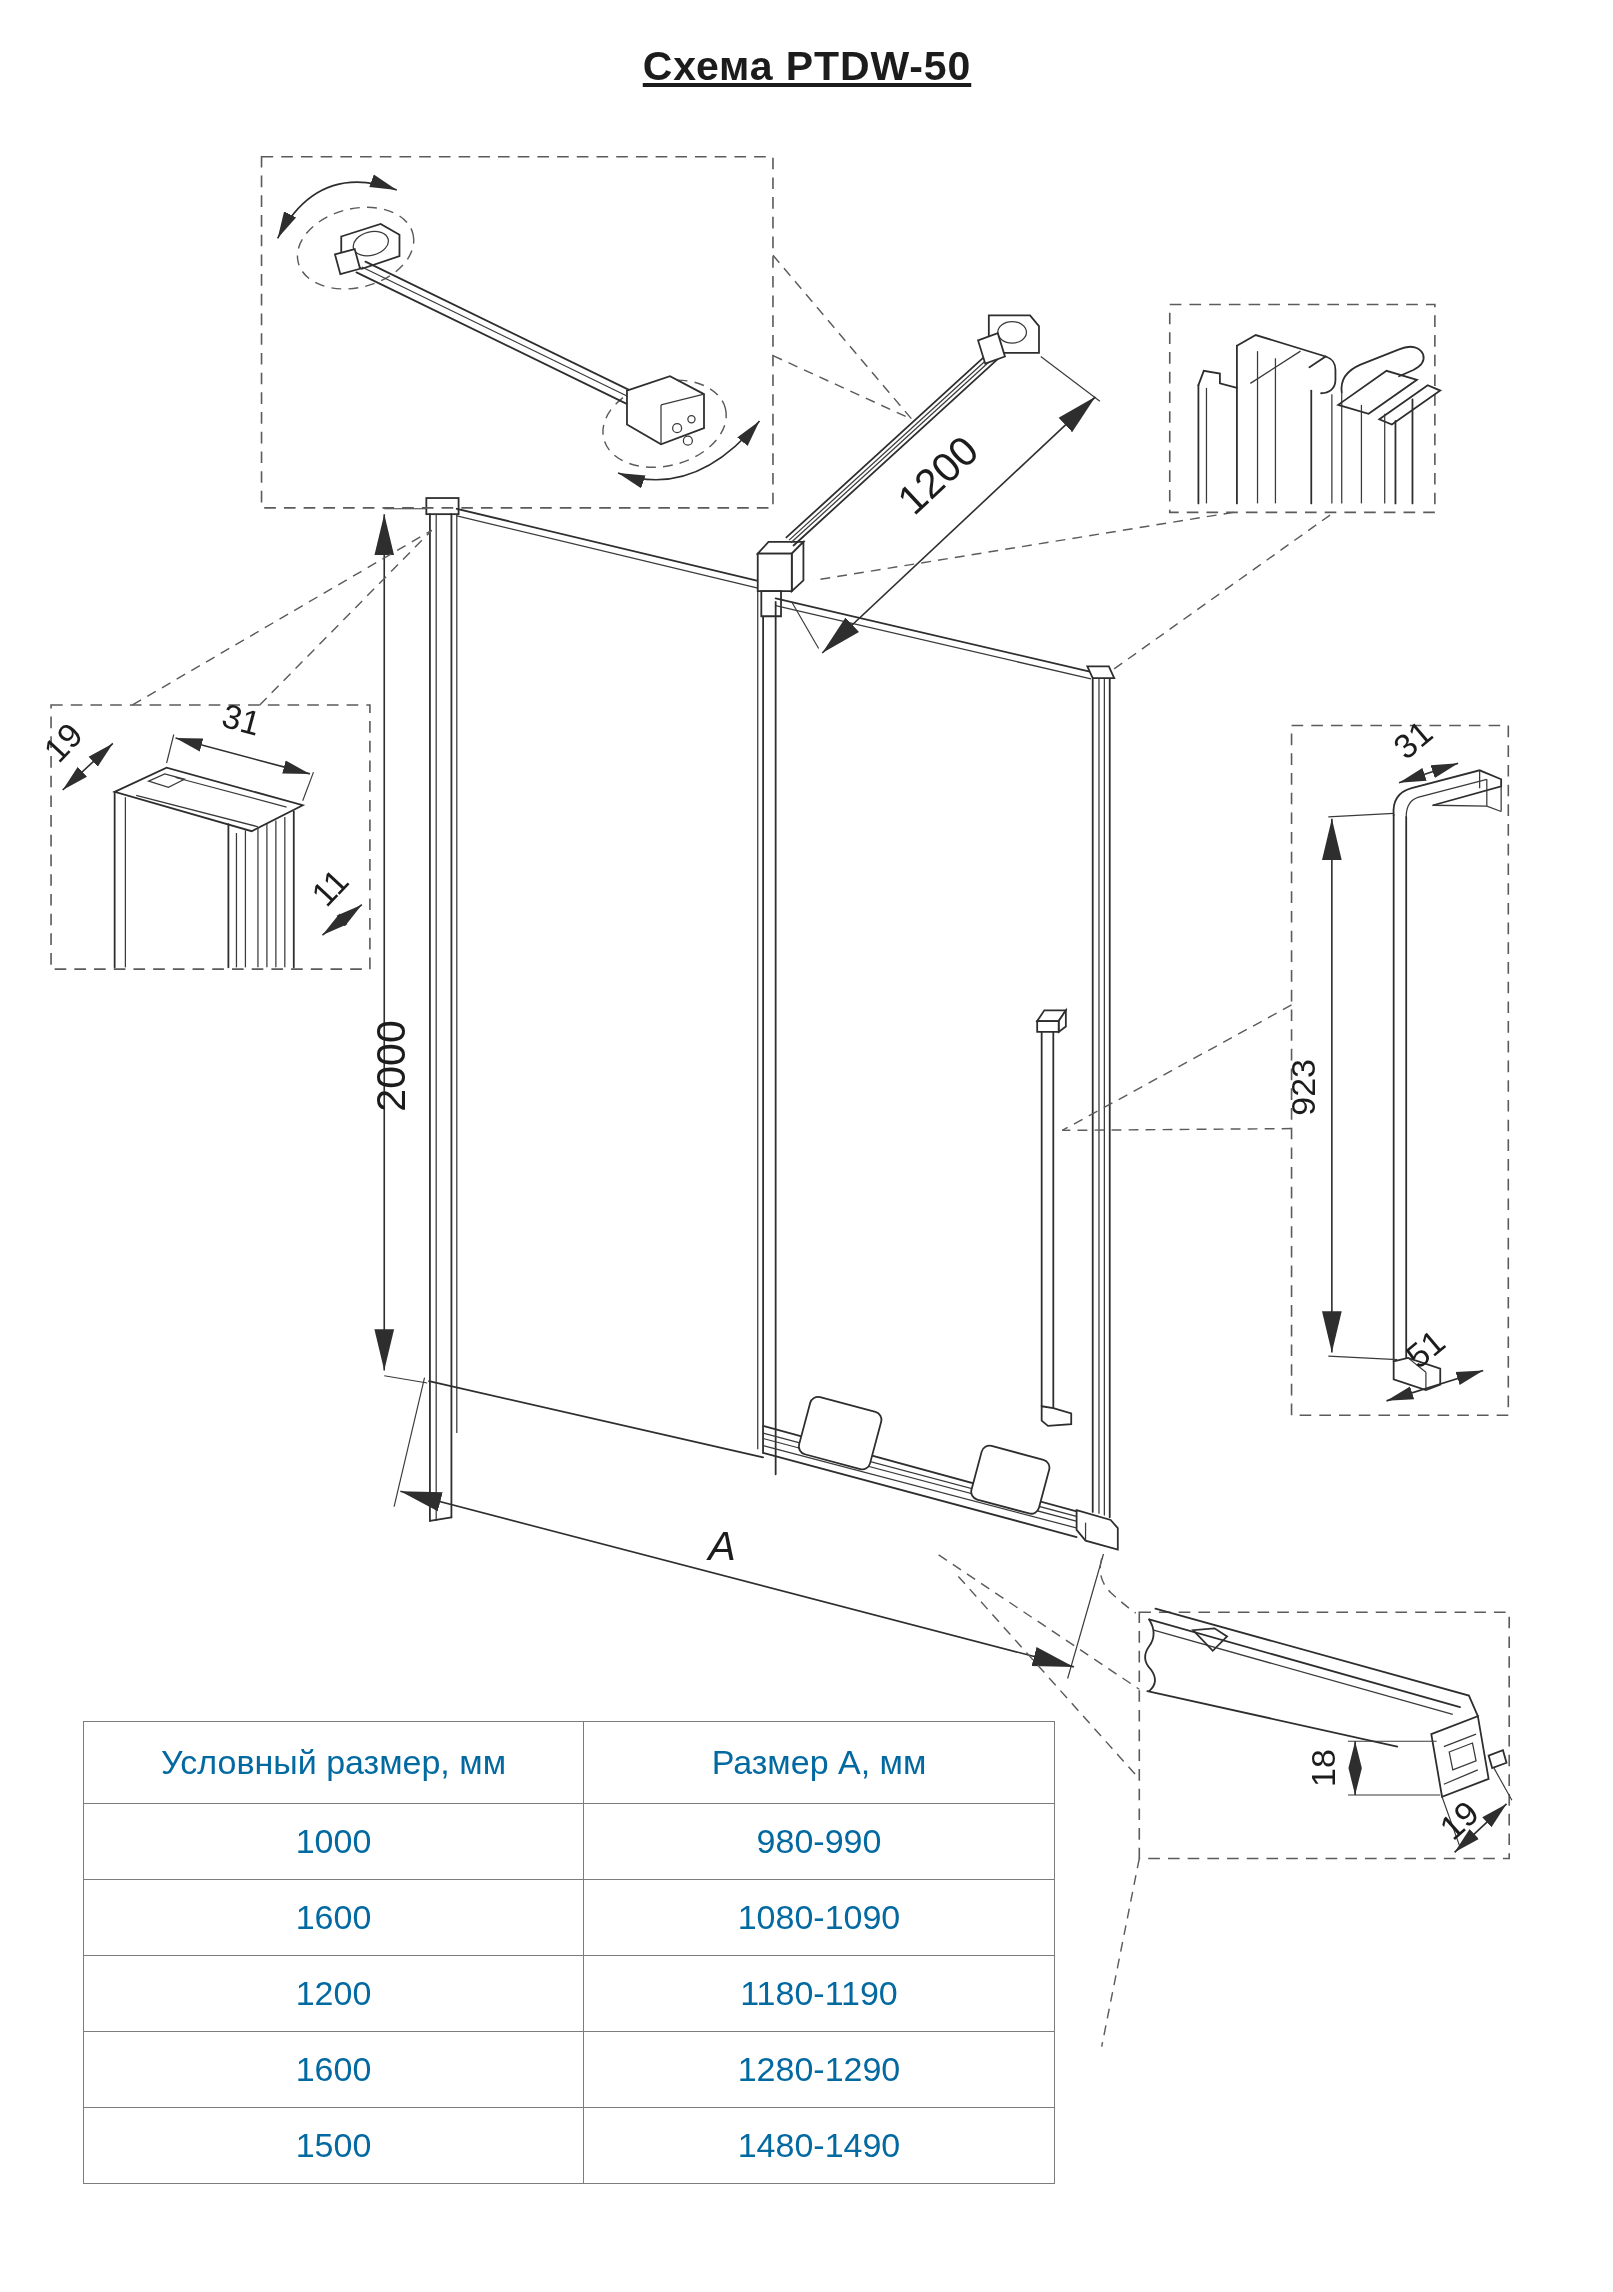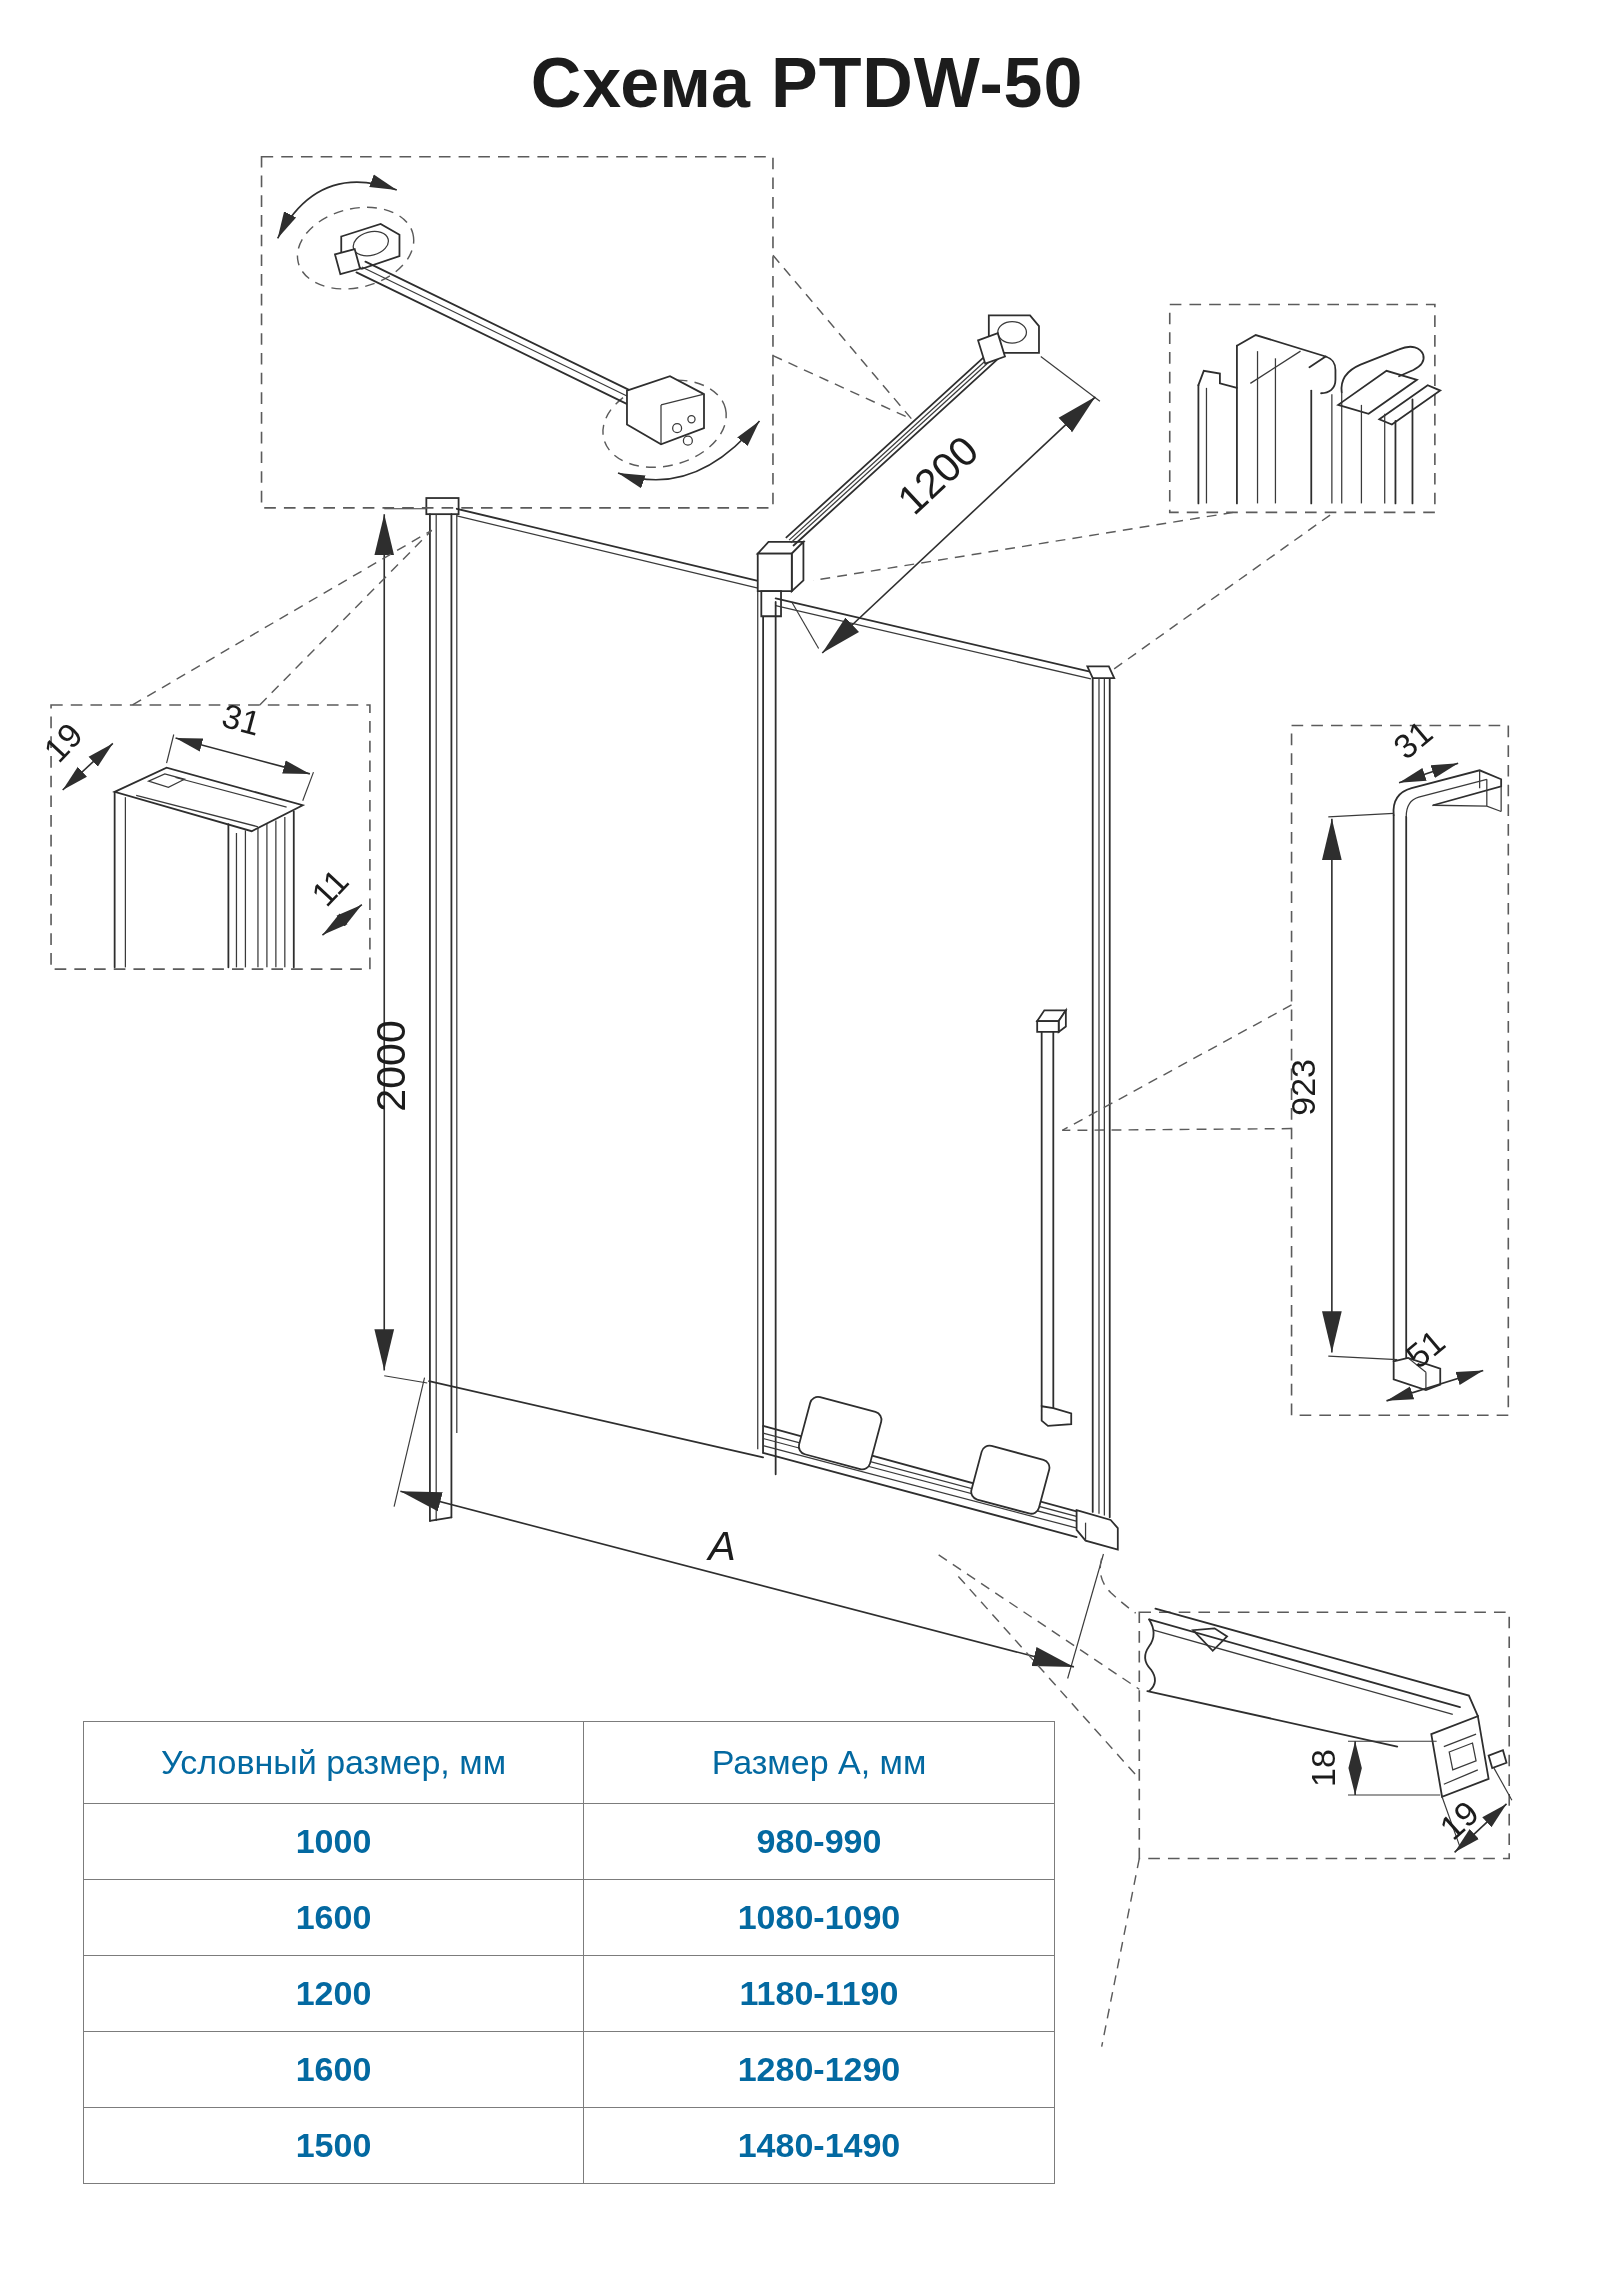--- a/index.html
+++ b/index.html
@@ -1,37 +1,37 @@
 <!DOCTYPE html>
 <html style="font-size:14.3px"><head>
 <meta charset="utf-8">
 <style>
   html,body{margin:0;padding:0;background:#e8e8e8;}
   .page{position:relative;width:1614px;height:2293px;background:#ffffff;overflow:hidden;
         font-family:"Liberation Sans", sans-serif;}
   .title{position:absolute;top:43px;left:0;width:100%;text-align:center;
-         font-size:70px;font-weight:bold;color:#1c1c1c;letter-spacing:0.9px;}
+         font-size:41px;font-weight:bold;color:#1c1c1c;letter-spacing:0.9px;text-decoration:underline;}
   svg.drawing{position:absolute;left:0;top:0;width:1614px;height:2293px;}
   svg .ln{stroke:#2e2e2e;stroke-width:2;fill:none;stroke-linecap:round;}
   svg .thin{stroke:#3a3a3a;stroke-width:1.4;fill:none;}
   svg .face{stroke:#2e2e2e;stroke-width:2;fill:#ffffff;}
   svg .dim{stroke:#2e2e2e;stroke-width:1.8;fill:none;}
   svg .ext{stroke:#3a3a3a;stroke-width:1.3;fill:none;}
   svg .dash{stroke:#5b5b5b;stroke-width:1.6;fill:none;stroke-dasharray:11 8;}
   svg .dbox{stroke:#5b5b5b;stroke-width:1.8;fill:none;stroke-dasharray:13 9;}
   svg text{fill:#1c1c1c;font-family:"Liberation Sans", sans-serif;}
   .dimtxt{font-size:46px;}
   .dimtxt-a{font-size:46px;font-style:italic;}
   .dettxt{font-size:38px;}
   table.sizes{position:absolute;left:83px;top:1721px;width:971px;border-collapse:collapse;
               table-layout:fixed;}
   table.sizes th, table.sizes td{border:1.8px solid #7c7c7c;text-align:center;vertical-align:middle;
               font-size:34px;font-weight:normal;color:#0369a1;background:#fff;}
   table.sizes th{height:79px;}
-  table.sizes td{height:73px;font-weight:bold;}
+  table.sizes td{height:73px;}
   col.c1{width:500px;} col.c2{width:471px;}
 </style>
 </head>
 <body>
 
 <div class="page">
 
   <div class="title">Схема PTDW-50</div>
 
   <svg class="drawing" viewBox="0 0 1802 2560">

